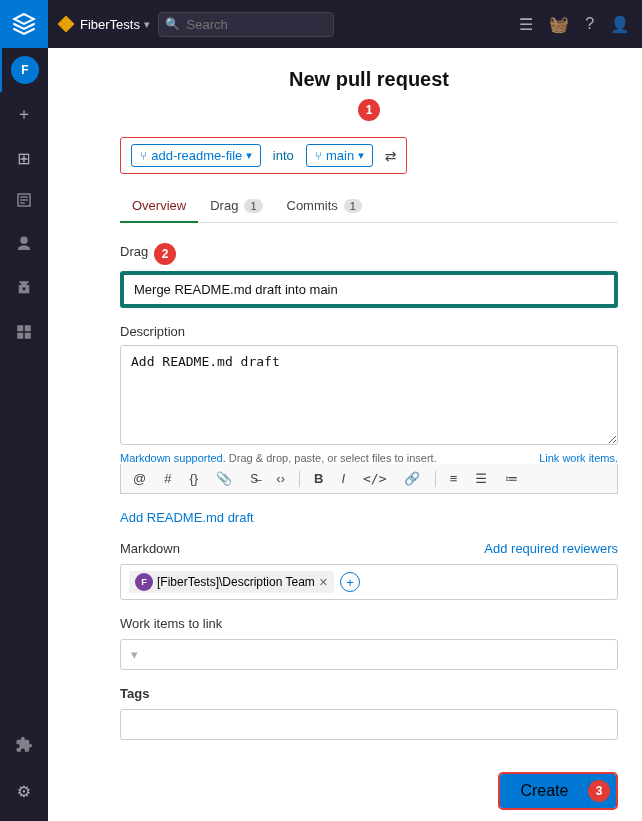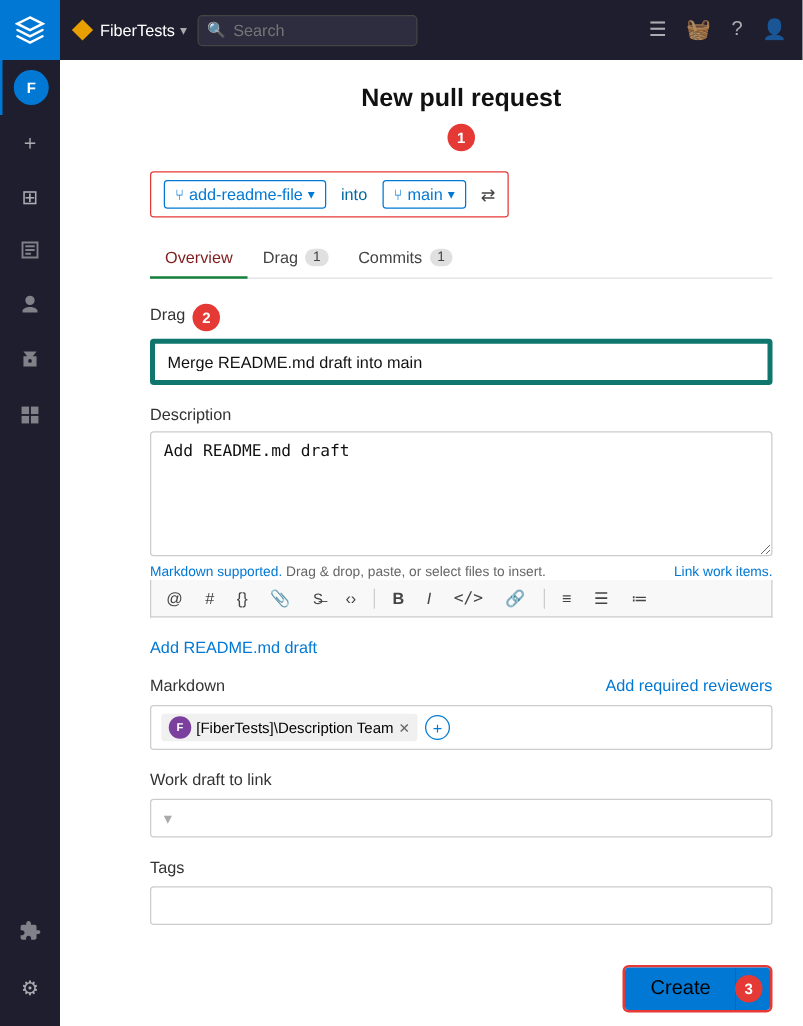--- a/index.html
+++ b/index.html
@@ -573,29 +573,29 @@
         <div class="reviewer-avatar">F</div>
         <span>[FiberTests]\Description Team</span>
         <span class="reviewer-close">✕</span>
       </div>
       <div class="reviewer-add">+</div>
     </div>
   </div>
 
   
   <div class="form-section">
-    <div class="section-label" style="margin-bottom:8px;">Work draft to link</div>
+    <div class="section-label" style="margin-bottom:8px;">Work items to link</div>
     <div class="work-items-select">
       <span>▾</span>
     </div>
   </div>
 
   
   <div class="form-section">
-    <div class="section-label" style="margin-bottom:8px;">Tags</div>
+    <div class="section-label" style="margin-bottom:8px;font-weight:bold;">Tags</div>
     <input class="tags-input" type="text" placeholder="" style="">
   </div>
 
   
   <div class="create-bar" style="position: relative;">
     <div class="create-wrap">
       <button class="create-btn">Create</button>
       <button class="create-btn-dropdown">
         <span>▾</span>
       </button>

